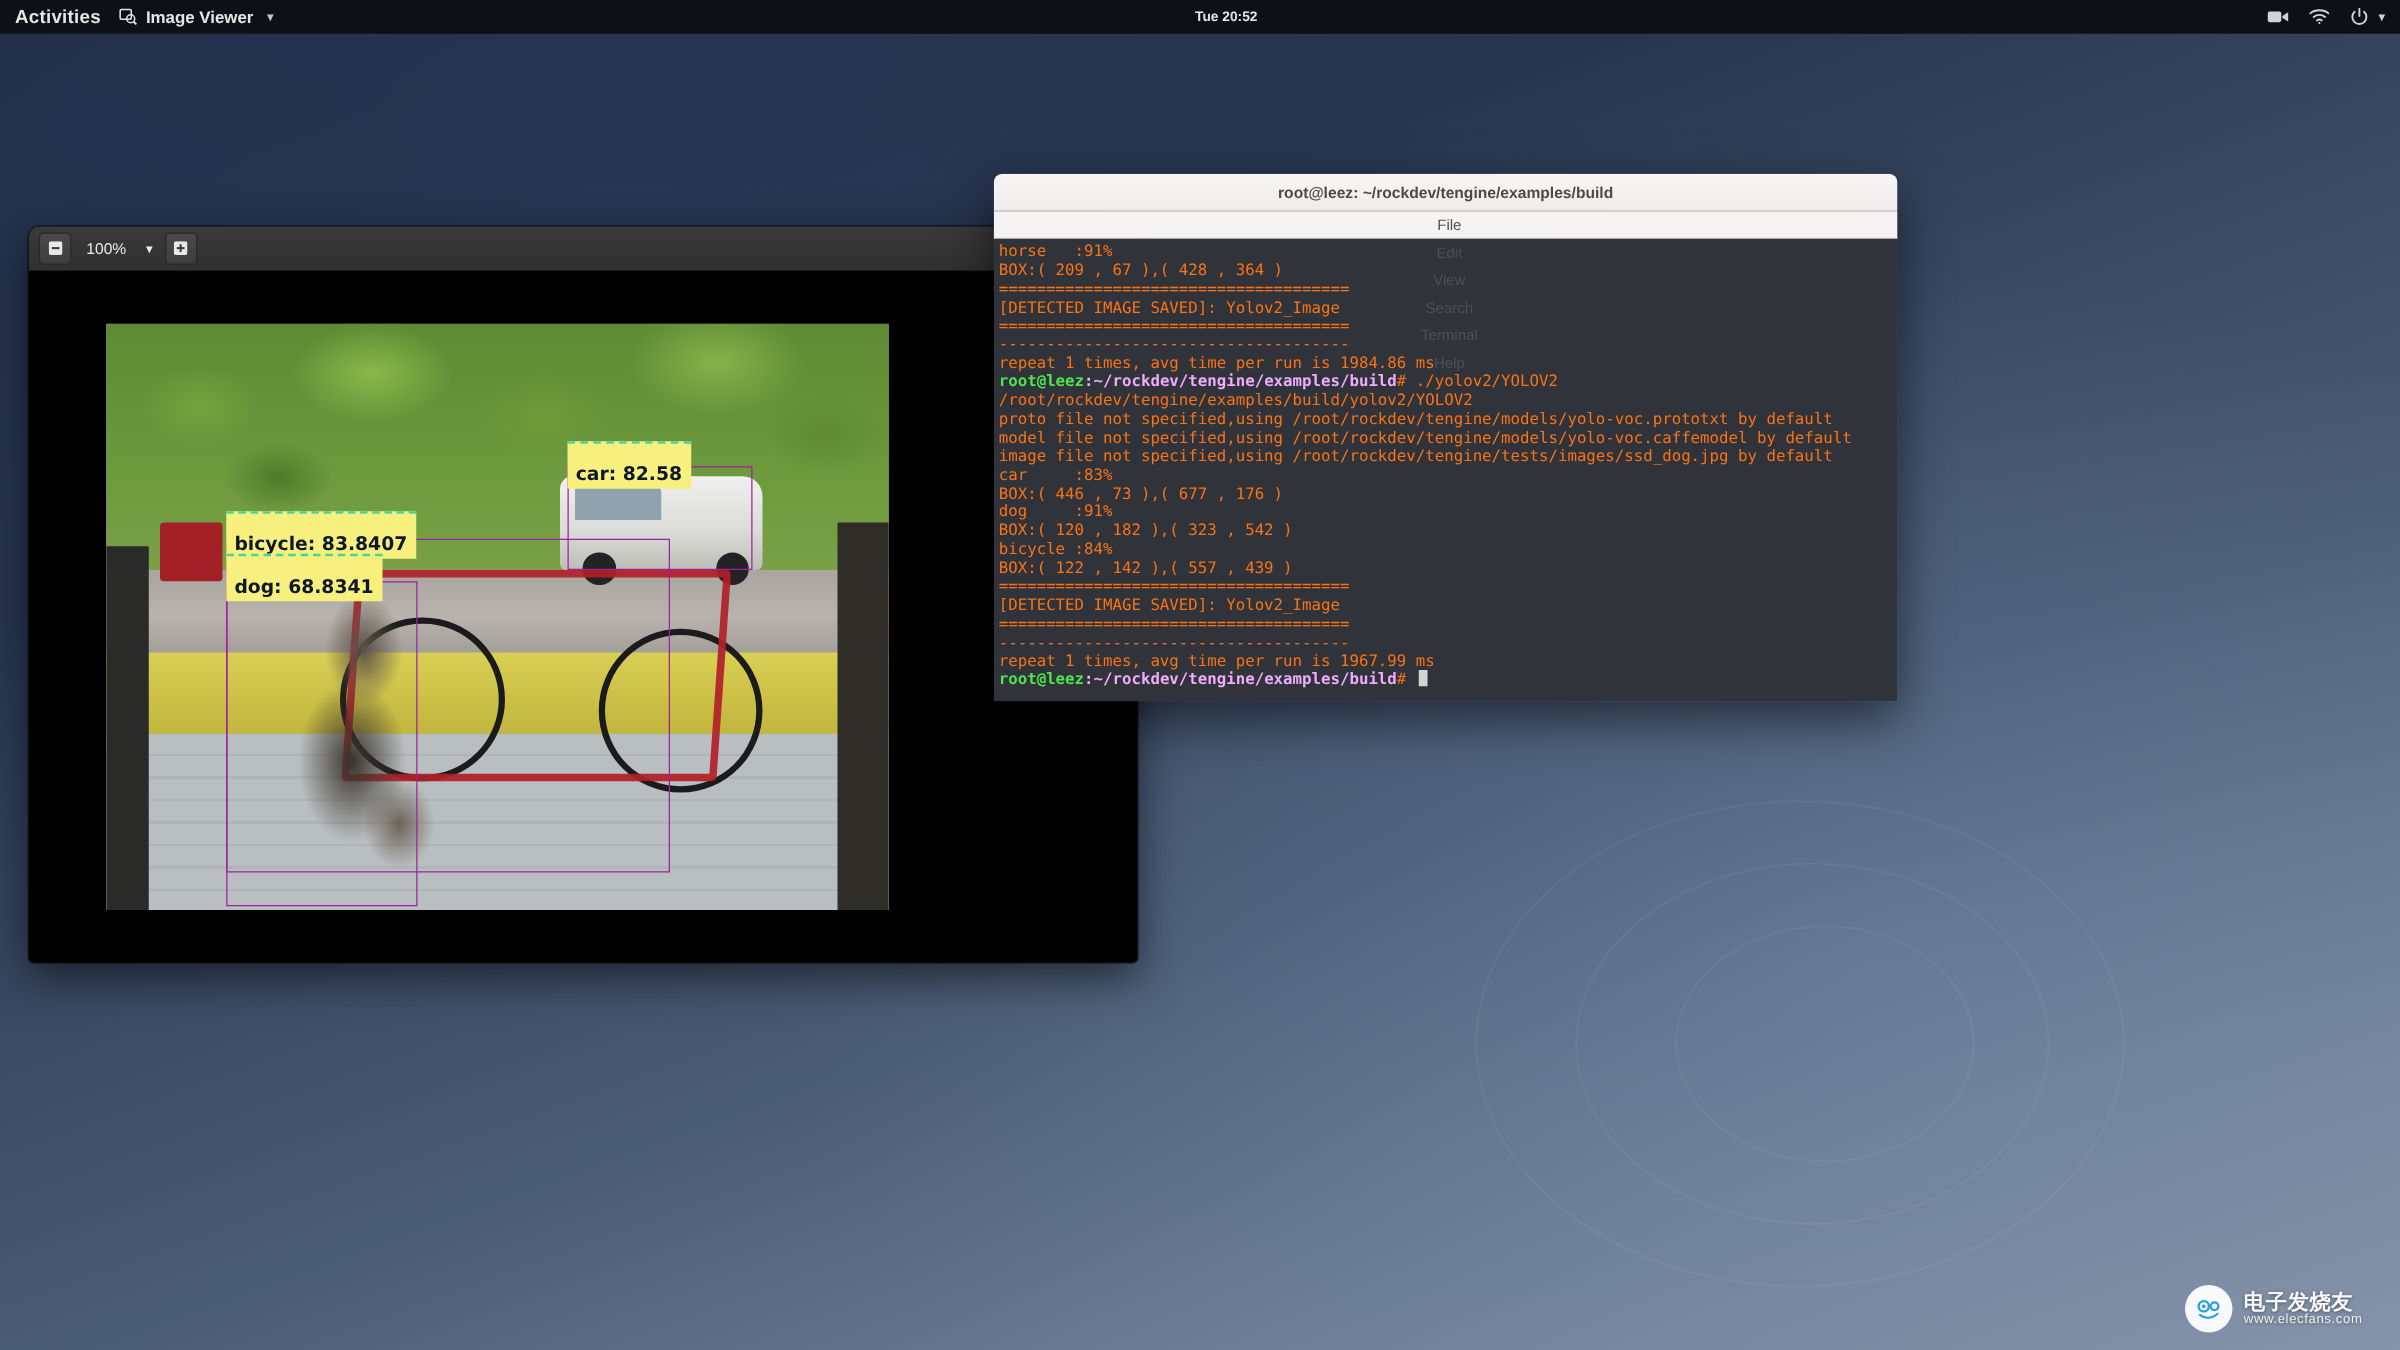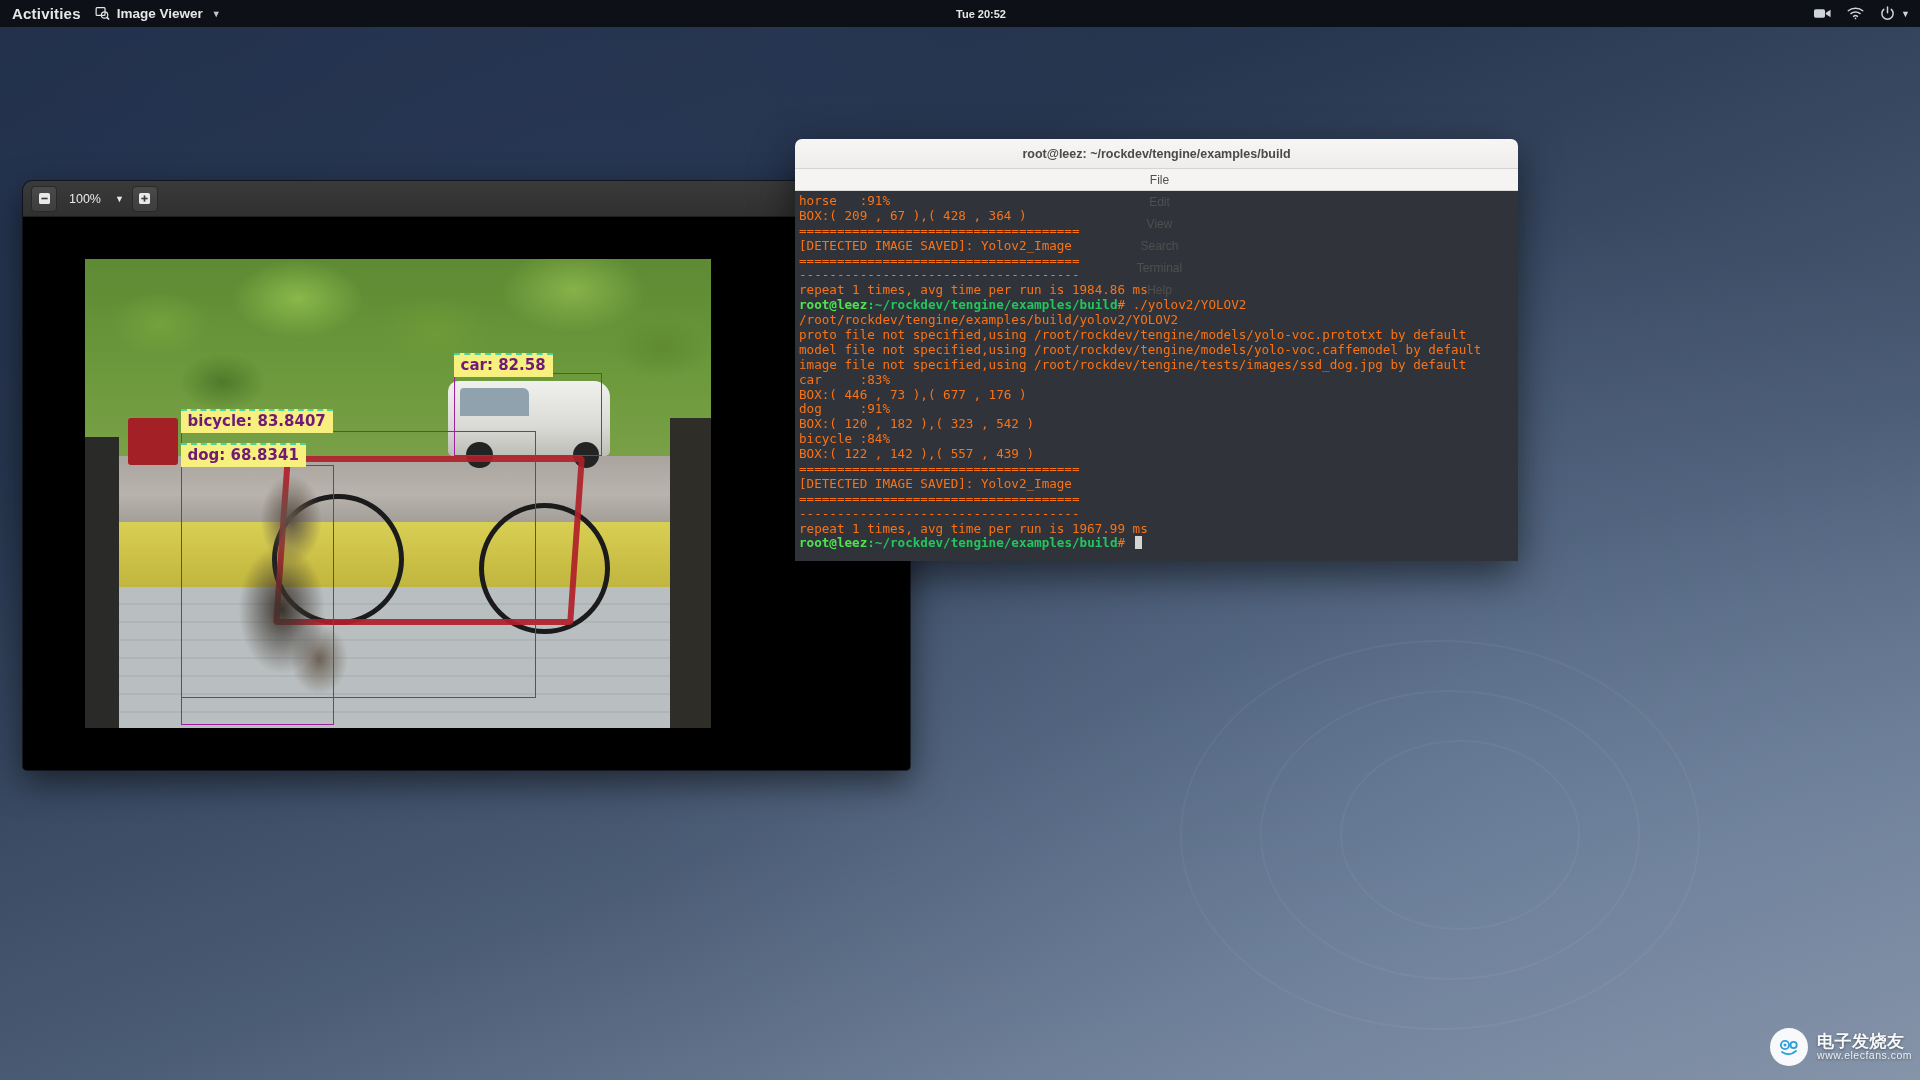--- a/index.html
+++ b/index.html
@@ -137,23 +137,23 @@
     opacity:.92;
   }
   .ph-bw {
     position:absolute; width:21%; height:28%; border:5px solid #1b1b1b; border-radius:50%;
   }
   .ph-moto { position:absolute; left:7%; top:34%; width:8%; height:10%; background:#a32027; border-radius:3px; }
 
   
   .det-box { position: absolute; border: 1.5px solid #a020a0; }
   .det-label {
-    position: absolute; background: #f7f07e; color: #701a75;
+    position: absolute; background: #f7f07e; color: #0f172a;
     font-family: "DejaVu Sans", sans-serif;
-    font-size: 15px; font-weight: 600; padding: 2px 7px 3px 7px;
+    font-size: 15px; font-weight: 600; padding: 16px 7px 3px 7px;
     white-space: nowrap; line-height: 1.15;
     border-top: 2px dashed #45d6a0;
   }
 
   
   #terminal {
     left: 795px; top: 139px; width: 723px; height: 422px;
     border-radius: 7px 7px 0 0;
     box-shadow: 0 14px 40px rgba(0,0,0,.55);
     overflow: hidden;
@@ -172,29 +172,29 @@
     font-size: 12px; color: #4f4f4f; padding: 0 10px; line-height: 22px;
   }
   #term-body {
     background: #30343a; height: 370px; padding: 3px 0 0 4px;
     font-family: "DejaVu Sans Mono", monospace;
     font-size: 12.6px; line-height: 14.9px; color: #d4d4d4;
     overflow: hidden; white-space: pre;
   }
   #term-body .ln { height: 14.9px; }
   .c-user { color: #4ee44e; font-weight: 700; }
-  .c-path { color: #22c55e; font-weight: 700; }
+  .c-path { color: #f0abfc; font-weight: 700; }
   .c-plain { color: #f97316; }
   .cursor {
     display: inline-block; width: 7px; height: 13px;
     background: #d4d4d4; vertical-align: -2px; margin-left: 2px;
   }
   
   #watermark {
-    position: absolute; right: 8px; bottom: 14px;
+    position: absolute; right: 30px; bottom: 14px;
     display: flex; align-items: center; gap: 9px; opacity: .95;
   }
   #watermark .wm-logo {
     width: 38px; height: 38px; border-radius: 50%;
     background: #ffffff; display:flex; align-items:center; justify-content:center;
   }
   #watermark .wm-text {
     color: #ffffff; font-size: 17px; font-weight: 700; letter-spacing: .5px;
     text-shadow: 0 1px 3px rgba(0,0,0,.45);
     display:flex; flex-direction:column; line-height:1.05;

